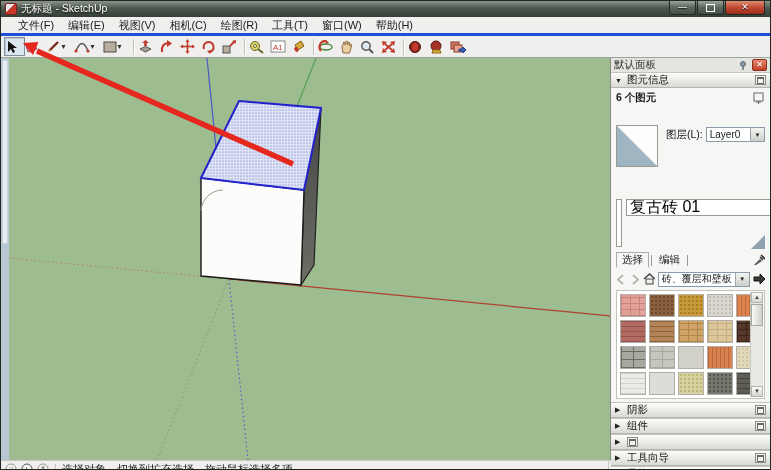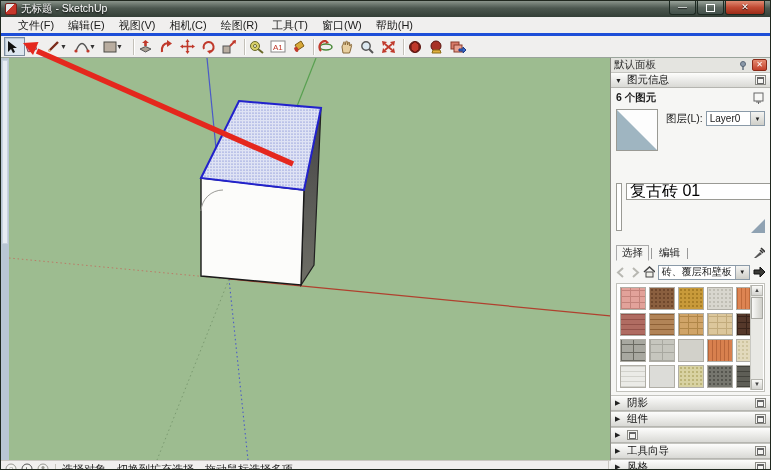--- a/index.html
+++ b/index.html
@@ -37,39 +37,39 @@
   .panelheader .ptitle{flex:1;color:#333;}
   .pclose{width:15px;height:12px;background:linear-gradient(#e58a70,#c2402a);border:1px solid #8a2a18;border-radius:2px;color:#fff;
     font-size:8px;line-height:10px;text-align:center;box-sizing:border-box;margin-left:3px;}
   .secbar{height:14px;background:linear-gradient(#fdfdfc,#d9d9d5);border-top:1px solid #c4c4bf;border-bottom:1px solid #b5b5b0;
     display:flex;align-items:center;padding:0 4px;gap:4px;}
   .secbar .arrow{font-size:7px;color:#222;width:8px;}
   .secbar .seclabel{flex:1;color:#111;}
   .minibox{width:11px;height:10px;border:1px solid #8a8a84;background:#f4f4f2;box-sizing:border-box;display:flex;align-items:center;justify-content:center;}
   .minibox::after{content:"";width:5px;height:4px;border:1px solid #666;border-top-width:2px;}
   .secbody{background:#f6f6f4;padding:3px 5px;}
-  .entityrow1{display:flex;align-items:center;margin-bottom:4px;}
+  .entityrow1{display:flex;align-items:center;margin-bottom:20px;}
   .entitycount{flex:1;font-weight:bold;}
   .facethumb{width:40px;height:40px;border:1px solid #9a9a94;background:linear-gradient(to bottom left,#fdfdfd 49.5%,#9fb5c1 50.5%);}
   .entityrow2{display:flex;gap:8px;align-items:flex-start;padding-bottom:26px;}
   .layerblock{display:flex;align-items:center;gap:3px;margin-top:2px;flex:1;}
   .combo{flex:1;height:15px;background:#fff;border:1px solid #8a9aa8;display:flex;align-items:center;box-sizing:border-box;}
   .combo .cval{flex:1;padding:7px 3px;white-space:nowrap;overflow:hidden;font-size:10px;}
   .combo .cbtn{width:13px;height:13px;background:linear-gradient(#f4f4f2,#cfcfc9);border-left:1px solid #9aa4ae;
     display:flex;align-items:center;justify-content:center;font-size:6px;color:#222;}
   
   .matpreviewrow{display:flex;gap:4px;position:relative;height:50px;}
   .matthumbwrap{width:42px;height:48px;border:1px solid #9a9a94;background:#fff;padding:2px;box-sizing:border-box;}
   .matthumb{width:100%;height:100%;background-color:#96663e;
     background-image:repeating-linear-gradient(0deg,#6d4828 0,#6d4828 1px,transparent 1px,transparent 5px),
       repeating-linear-gradient(90deg,#6d4828 0,#6d4828 1px,transparent 1px,transparent 8px);}
   .matname{flex:1;height:15px;border:1px solid #9a9a94;background:#fff;font-size:16px;padding:0 3px;font-family:"Liberation Sans","DejaVu Sans",sans-serif;}
   .maticons{width:18px;display:flex;flex-direction:column;align-items:center;gap:4px;}
   .tri{position:absolute;right:0;bottom:0;width:0;height:0;border-left:14px solid transparent;border-bottom:14px solid #8fa2b2;}
-  .tabsrow{display:flex;align-items:center;height:16px;margin-top:12px;gap:2px;}
+  .tabsrow{display:flex;align-items:center;height:16px;margin-top:3px;gap:2px;}
   .tab{padding:0 5px;}
   .tab.active{border:1px solid #aaa;border-bottom-color:#f6f6f4;background:#f6f6f4;}
   .tabsep{width:1px;height:11px;background:#999;}
   .navrow{display:flex;align-items:center;gap:3px;height:18px;margin-top:2px;}
   .swatchwrap{position:relative;background:#fff;border:1px solid #c2c2bc;margin-top:2px;padding:3px 16px 3px 3px;}
   .swatchgrid{display:grid;grid-template-columns:repeat(5,26px);grid-auto-rows:23px;gap:3px;}
   .swatch{border:1px solid #b0aea6;box-sizing:border-box;}
   .vscroll{position:absolute;right:1px;top:1px;bottom:1px;width:12px;background:#e8e8e4;border-left:1px solid #c8c8c2;display:flex;flex-direction:column;}
   .sbtn{height:11px;background:linear-gradient(#fafaf8,#d4d4d0);border:1px solid #b4b4ae;font-size:6px;text-align:center;line-height:9px;color:#444;box-sizing:border-box;}
   .sthumb{height:22px;background:linear-gradient(90deg,#fafaf8,#cfcfc9);border:1px solid #a8a8a2;box-sizing:border-box;margin:1px 0;}

